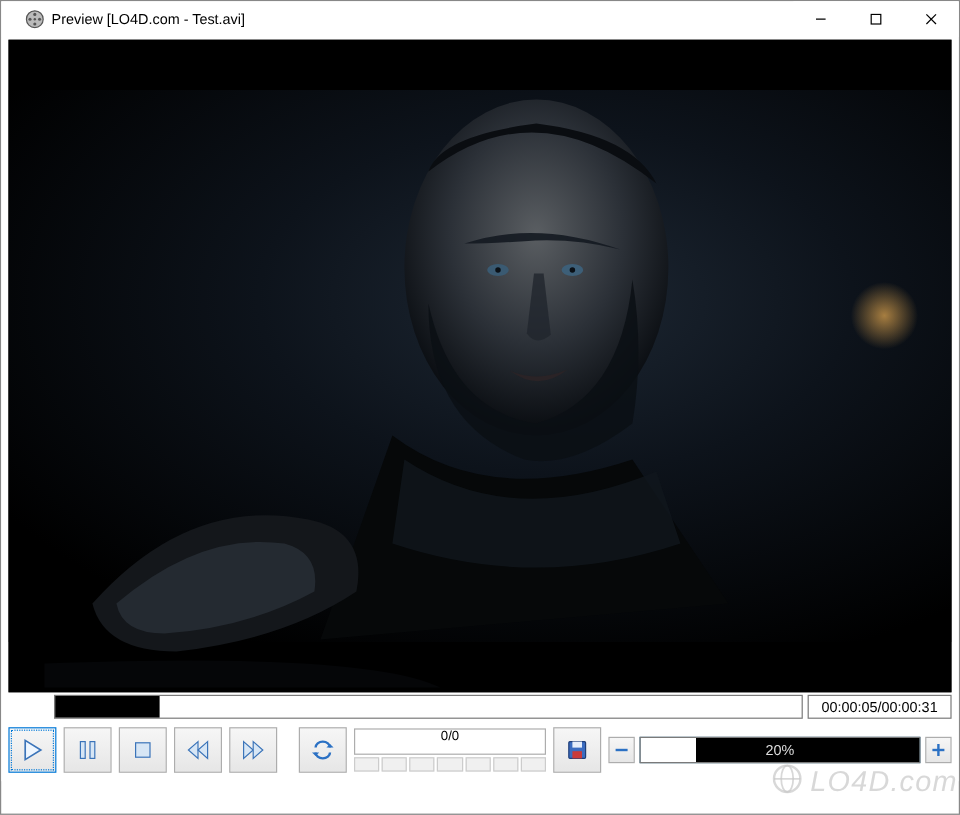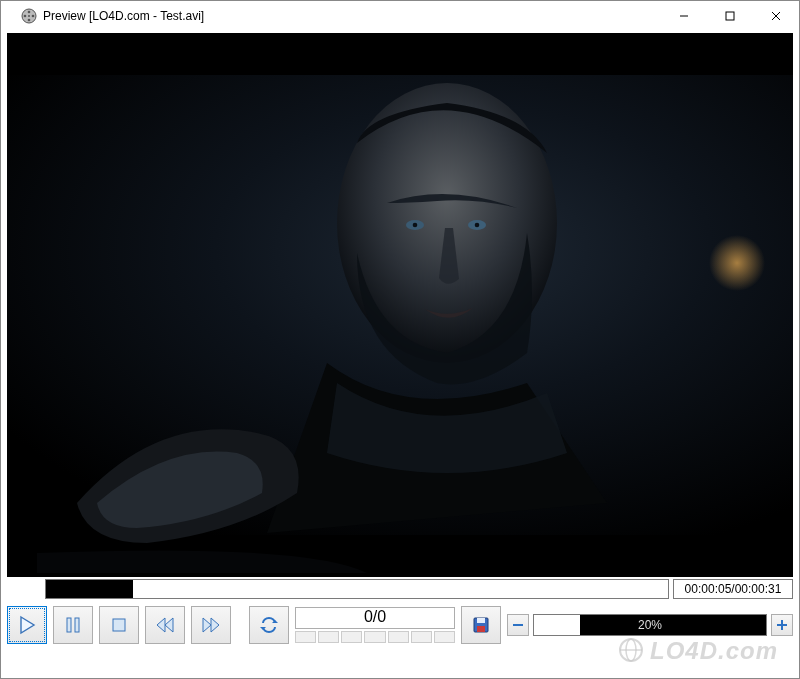--- a/index.html
+++ b/index.html
@@ -107,21 +107,21 @@
     display: flex;
     flex-direction: column;
     align-items: stretch;
     width: 160px;
   }
   .frame-input {
     border: 1px solid #adadad;
     background: #fff;
     height: 22px;
     text-align: center;
-    font-size: 16px;
+    font-size: 11px;
   }
   .tick-row {
     display: flex;
     gap: 2px;
     height: 12px;
     margin-top: 2px;
   }
   .tick-row div {
     flex: 1;
     border: 1px solid #ccc;
@@ -159,24 +159,24 @@
     width: 60%;
   }
   .speed-text {
     position: relative;
     color: #111;
     z-index: 2;
   }
 
   .watermark {
     position: fixed;
-    right: 22px;
+    right: 2px;
     bottom: 10px;
     font-size: 24px;
-    font-weight: 700;
+    font-weight: 400;
     font-style: italic;
     color: rgba(200,200,200,0.7);
     letter-spacing: 1px;
     pointer-events: none;
   }
   .watermark .globe {
     display: inline-block; vertical-align: middle;
     margin-right: 6px;
   }
 </style>

